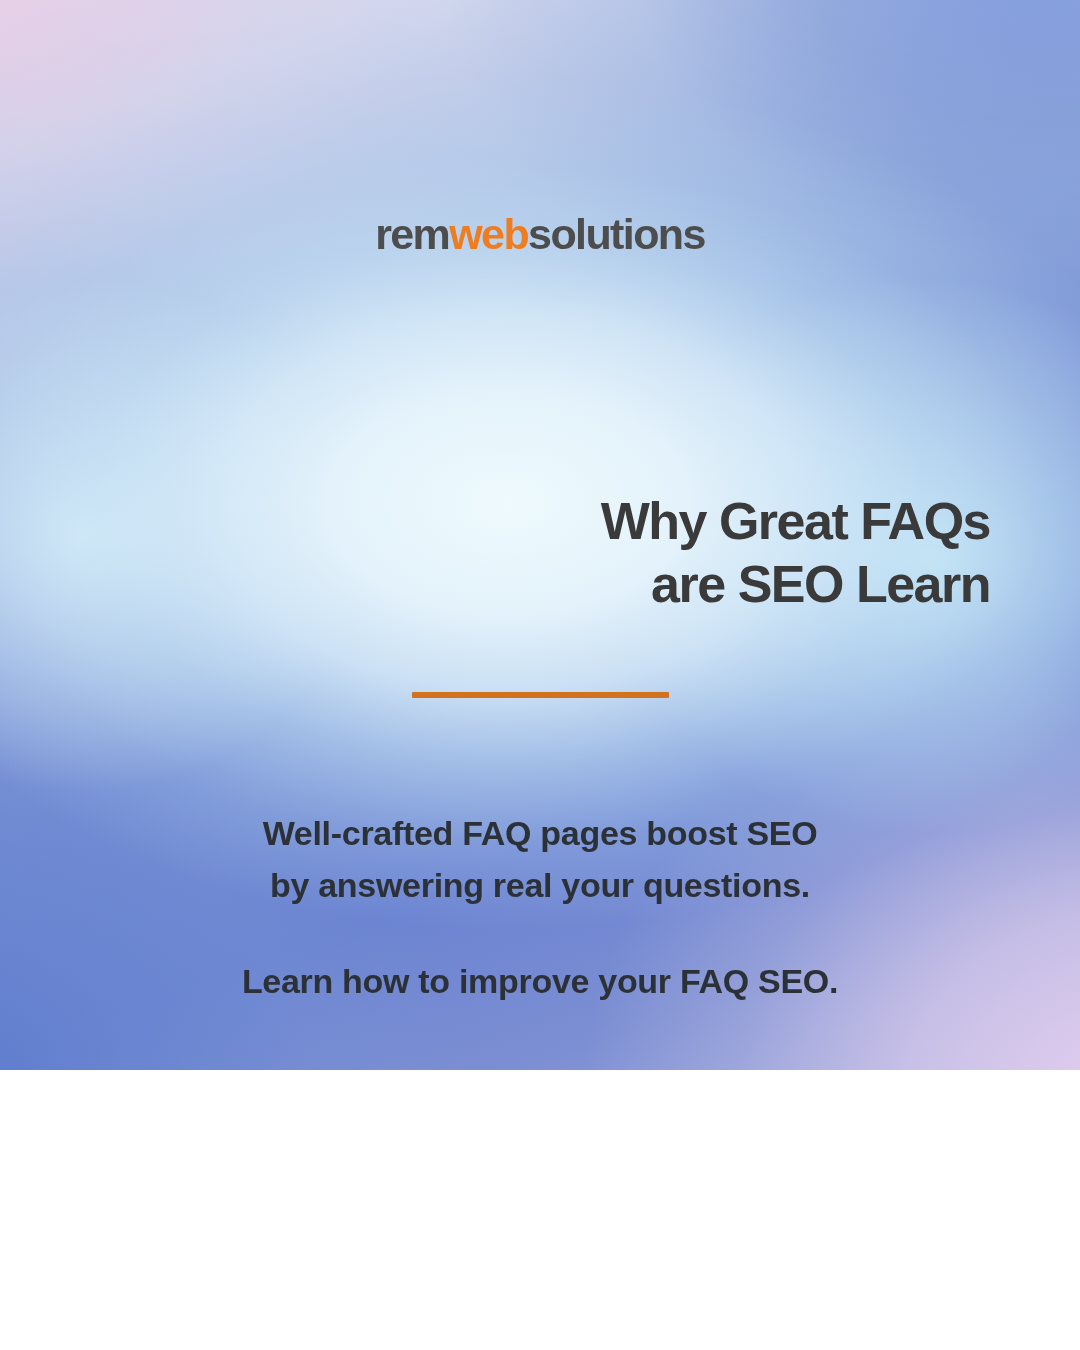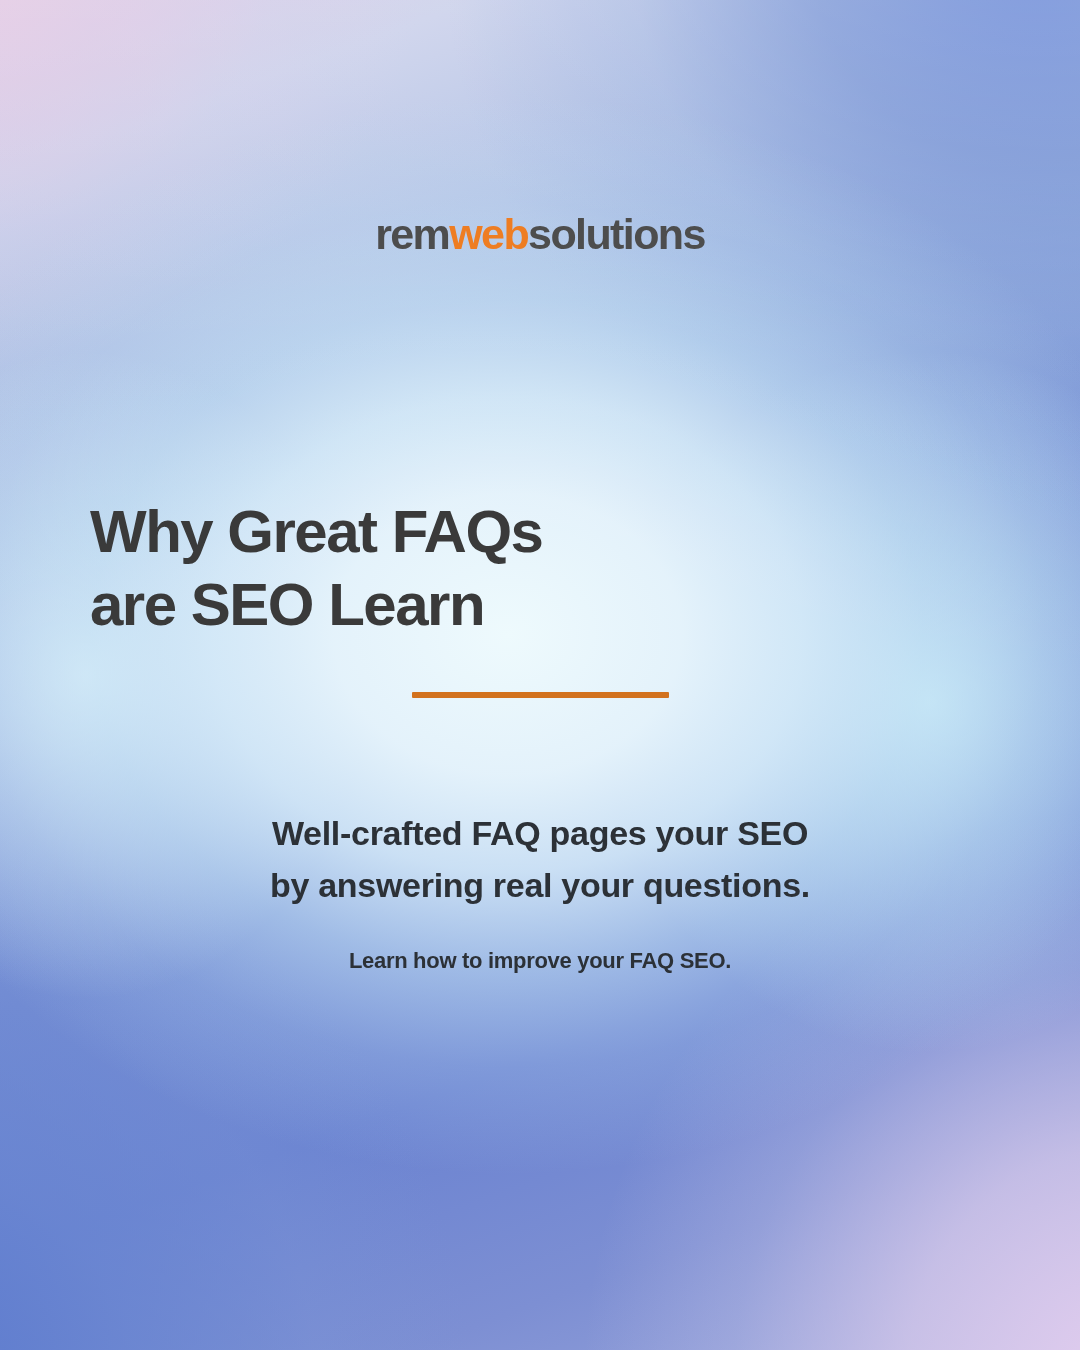--- a/index.html
+++ b/index.html
@@ -4,21 +4,21 @@
 <style>
   html, body {
     margin: 0;
     padding: 0;
     background: #ffffff;
   }
 
   #poster {
     position: relative;
     width: 1080px;
-    height: 1350px;
+    height: 1070px;
     overflow: hidden;
     font-family: "Liberation Sans", sans-serif;
     
     background-color: #9fb4e0;
     isolation: isolate;
   }
 
   
   .bg-layer {
     position: absolute;
@@ -138,23 +138,23 @@
   }
   .logo .seg-web {
     color: #ee7d22;
   }
 
   .headline {
     position: absolute;
     top: 455px;
     left: 0;
     width: 100%;
-    text-align: left;
+    text-align: right;
     color: #3a3a3a;
-    font-size: 60px;
+    font-size: 52px;
     font-weight: 700;
     line-height: 1.22;
     letter-spacing: -1.5px;
     padding: 0 90px;
     box-sizing: border-box;
   }
   .headline .line {
     display: block;
   }
 
@@ -191,21 +191,21 @@
     display: block;
   }
 
   .cta {
     position: absolute;
     top: 922px;
     left: 0;
     width: 100%;
     text-align: center;
     color: #2c3137;
-    font-size: 22px;
+    font-size: 34px;
     font-weight: 700;
     line-height: 1.5;
     letter-spacing: -0.3px;
     padding: 0 90px;
     box-sizing: border-box;
   }
 </style>
 </head>
 <body>
 
@@ -230,20 +230,20 @@
     <h1 class="headline">
       <span class="line">Why Great FAQs</span>
       <span class="line">are SEO Learn</span>
     </h1>
 
     <div class="divider-wrap">
       <div class="divider"></div>
     </div>
 
     <p class="body-copy">
-      <span class="line">Well-crafted FAQ pages your SEO</span>
+      <span class="line">Well-crafted FAQ pages boost SEO</span>
       <span class="line">by answering real your questions.</span>
     </p>
 
     <p class="cta">Learn how to improve your FAQ SEO.</p>
 
   </div>
 </div>
 
 </body></html>

